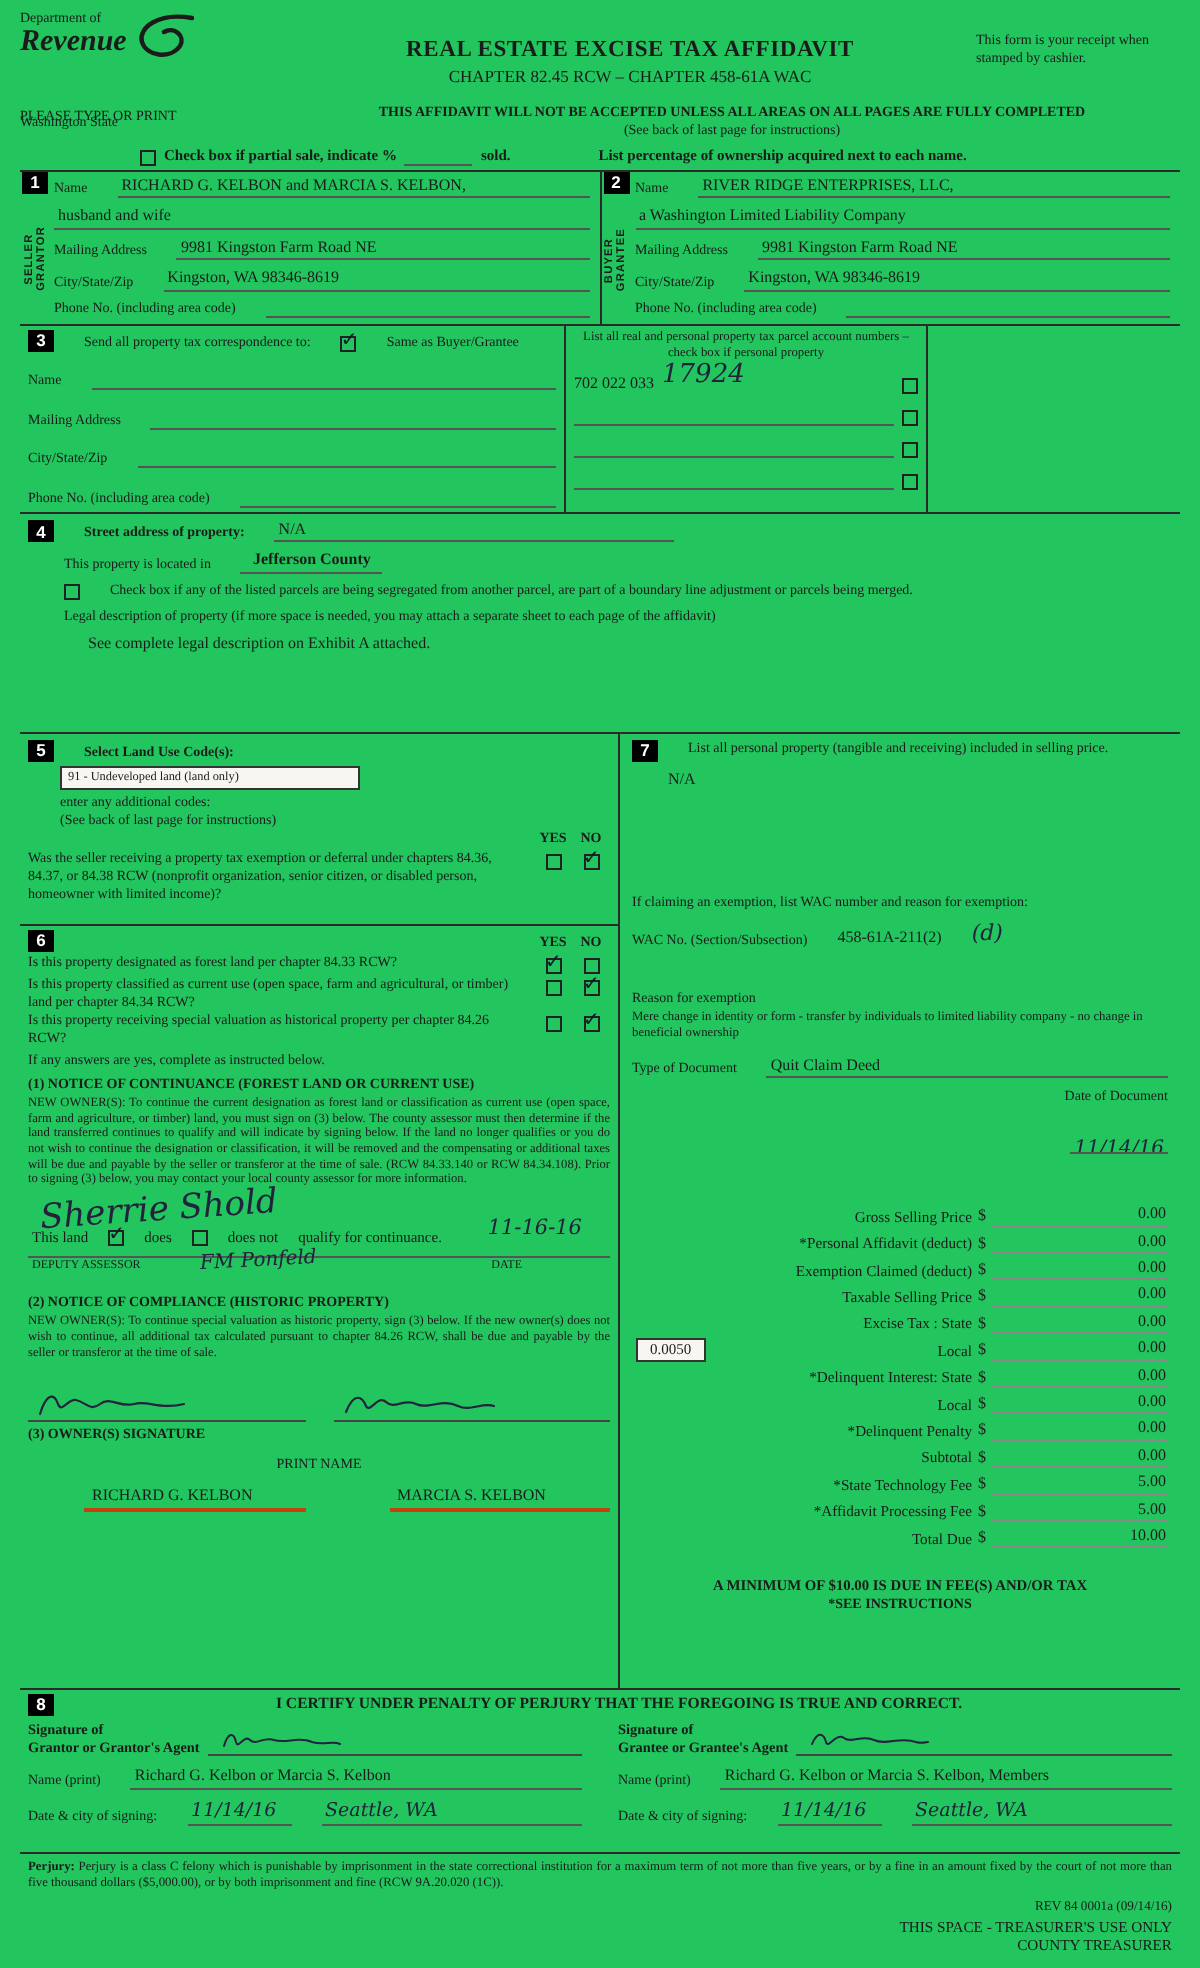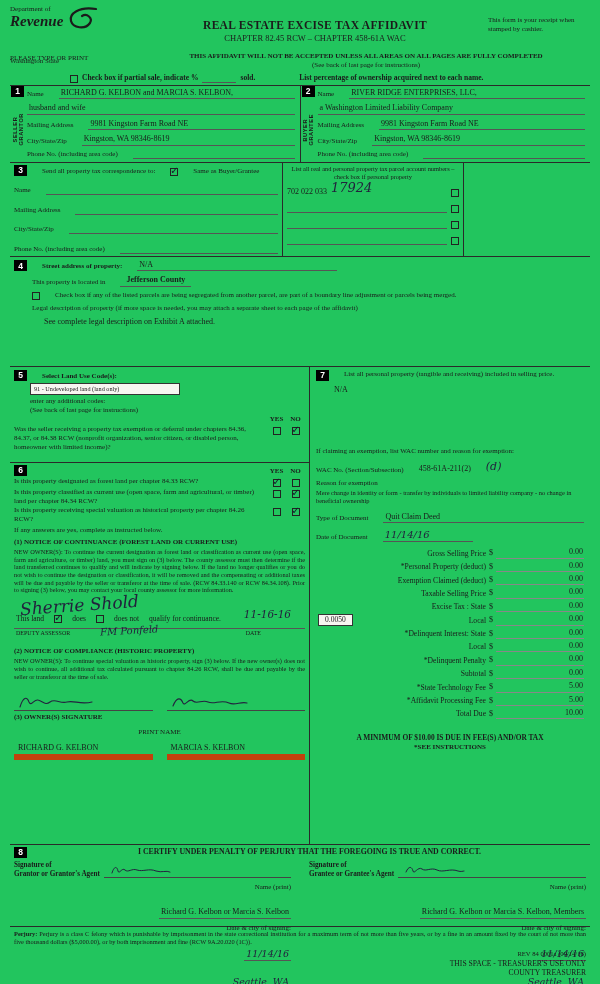--- a/index.html
+++ b/index.html
@@ -91,21 +91,21 @@
   .cont-text{ position:absolute; left:2px; top:20px; font-size:7.5px; display:flex; align-items:center; gap:10px; }
   .sig-big{ position:absolute; left:6px; top:0px; font-size:17px; transform:rotate(-4deg); white-space:nowrap; }
   .sig-date{ position:absolute; right:14px; top:14px; font-size:10.5px; }
   .dep-rule{ position:absolute; left:0; right:0; top:34px; border-top:1px solid #555; }
   .dep-lbl{ position:absolute; left:2px; top:36px; font-size:6px; }
   .dep-hand{ position:absolute; left:86px; top:30px; font-size:10px; transform:rotate(-3deg); }
   .date-lbl{ position:absolute; right:44px; top:36px; font-size:6px; }
   .owner-sigs{ display:flex; gap:14px; margin-top:14px; }
   .osig{ flex:1; border-bottom:1px solid #444; display:flex; align-items:flex-end; padding:0 4px; }
   .names-row{ display:flex; gap:14px; margin-top:6px; }
-  .names-row span{ flex:1; border-bottom:6px solid #c2410c; padding:0 4px; }
+  .names-row span{ flex:1; border-bottom:2px solid #c2410c; padding:0 4px;margin-left:28px; }
 
   
   .spacer52{ height:52px; }
   .feetable{ margin-top:3px; }
   .feerow{ display:flex; align-items:flex-end; height:13.4px; }
   .fee-pre{ flex:none; width:170px; display:flex; align-items:flex-end; position:relative; }
   .feelabel{ flex:1; text-align:right; font-size:7.6px; white-space:nowrap; }
   .ratebox{ position:absolute; left:2px; bottom:0; border:1px solid #333; padding:0 6px; font-size:7.5px; background:#f7f6f1; }
   .dollar{ flex:none; margin:0 3px; }
   .leader{ flex:1; border-bottom:1px solid #888; }
@@ -114,21 +114,21 @@
 
   
   .sec8{ height:82px; border-bottom:1px solid #2a2a2a; padding:2px 4px; }
   .cert-row{ display:flex; align-items:center; gap:6px; }
   .cert-row .ct{ flex:1; text-align:center; font-weight:bold; font-size:7.8px; }
   .sigcols{ display:flex; gap:18px; margin-top:3px; }
   .sigcol{ flex:1; min-width:0; }
   .sigblock{ display:flex; align-items:flex-end; gap:4px; }
   .siglbl{ flex:none; font-weight:bold; font-size:7.2px; line-height:1.2; }
   .sigline{ flex:1; border-bottom:1px solid #444; display:flex; align-items:flex-end; padding:0 6px; }
-  .sigcol .frow{ margin-top:5px;flex-direction:column; }
+  .sigcol .frow{ margin-top:5px; }
 
   .perjury{ padding:3px 4px; font-size:6.4px; line-height:1.25; text-align:justify; }
   .footrow{ display:flex; justify-content:space-between; align-items:flex-end; padding:1px 4px;flex-direction:column; }
   .footrow .l{ font-size:6.6px; }
   .footrow .c{ font-size:7.6px; }
   .footrow .r{ font-size:7.6px; }
   .stamp{ margin:4px 0 0 14px; font-family:"DejaVu Sans Mono", monospace; font-size:9.5px; letter-spacing:2px; color:#101010; }
   .sigsvg{ display:block; }
 </style>
 </head>
@@ -422,45 +422,45 @@
 
       <div class="spacer52"></div>
 
       <div class="small">If claiming an exemption, list WAC number and reason for exemption:</div>
       <div class="frow" style="margin-top:4px;">
         <span class="small">WAC No. (Section/Subsection)</span>
         <span>458-61A-211(2)</span>
         <span class="hand" style="font-size:11px;">(d)</span>
         <span style="flex:1"></span>
       </div>
-      <div class="small" style="margin-top:4px;">Reason for exemption</div>
+      <div class="small" style="margin-top:20px;">Reason for exemption</div>
       <div class="tiny" style="margin-top:1px;">Mere change in identity or form - transfer by individuals to limited liability company - no change in beneficial ownership</div>
 
       <div class="frow" style="margin-top:7px;">
         <span class="small">Type of Document</span>
         <span class="fillline">Quit Claim Deed</span>
       </div>
-      <div class="frow" style="margin-top:5px;">
+      <div class="frow" style="margin-top:5px;flex-direction:column;">
         <span class="small">Date of Document</span>
         <span class="fillline hand" style="font-size:10px; max-width:90px;">11/14/16</span>
         <span style="flex:1"></span>
       </div>
 
       <div class="feetable">
         <div class="feerow">
           <span class="fee-pre">
                 <span class="feelabel">Gross Selling Price</span>
               </span>
           <span class="dollar">$</span>
           <span class="leader"></span>
           <span class="feeval">0.00</span>
         </div>
         <div class="feerow">
           <span class="fee-pre">
-                <span class="feelabel">*Personal Property (deduct)</span>
+                <span class="feelabel">*Personal Affidavit (deduct)</span>
               </span>
           <span class="dollar">$</span>
           <span class="leader"></span>
           <span class="feeval">0.00</span>
         </div>
         <div class="feerow">
           <span class="fee-pre">
                 <span class="feelabel">Exemption Claimed (deduct)</span>
               </span>
           <span class="dollar">$</span>

